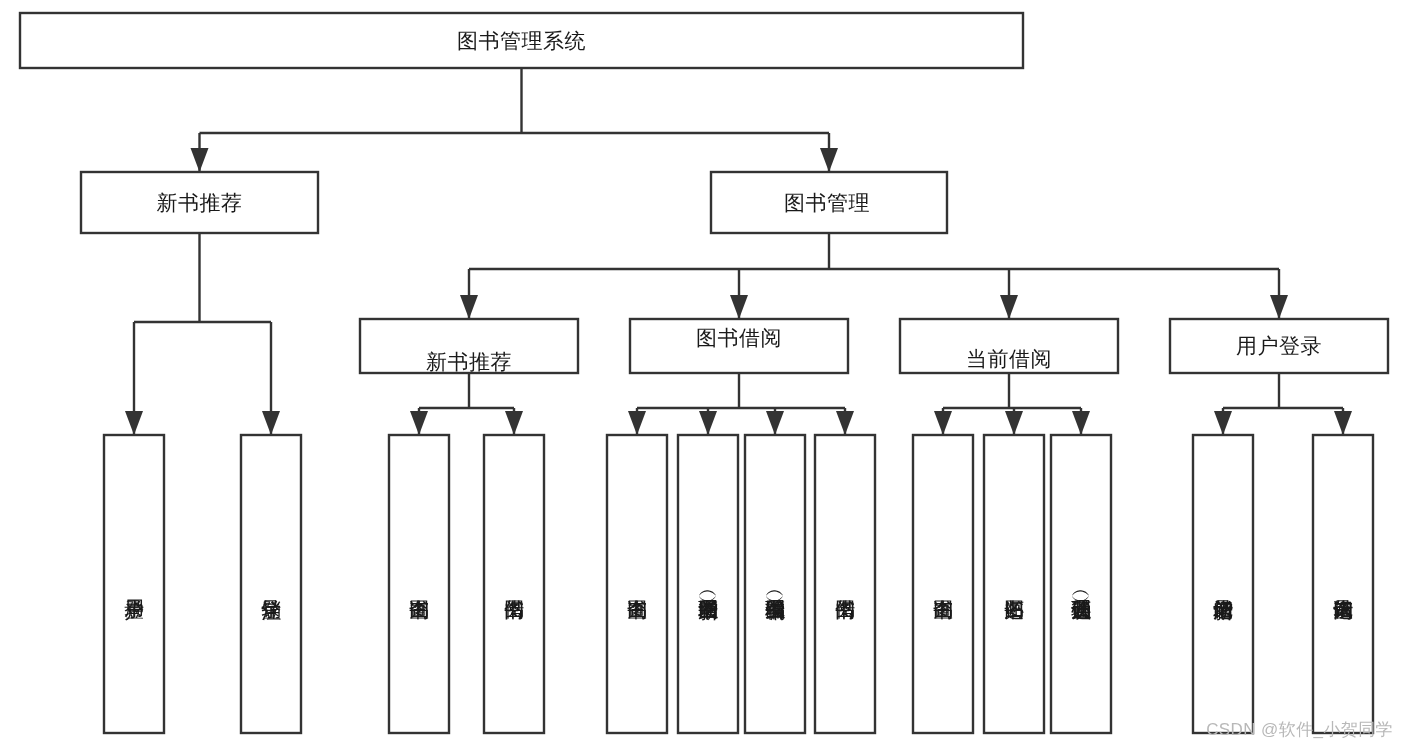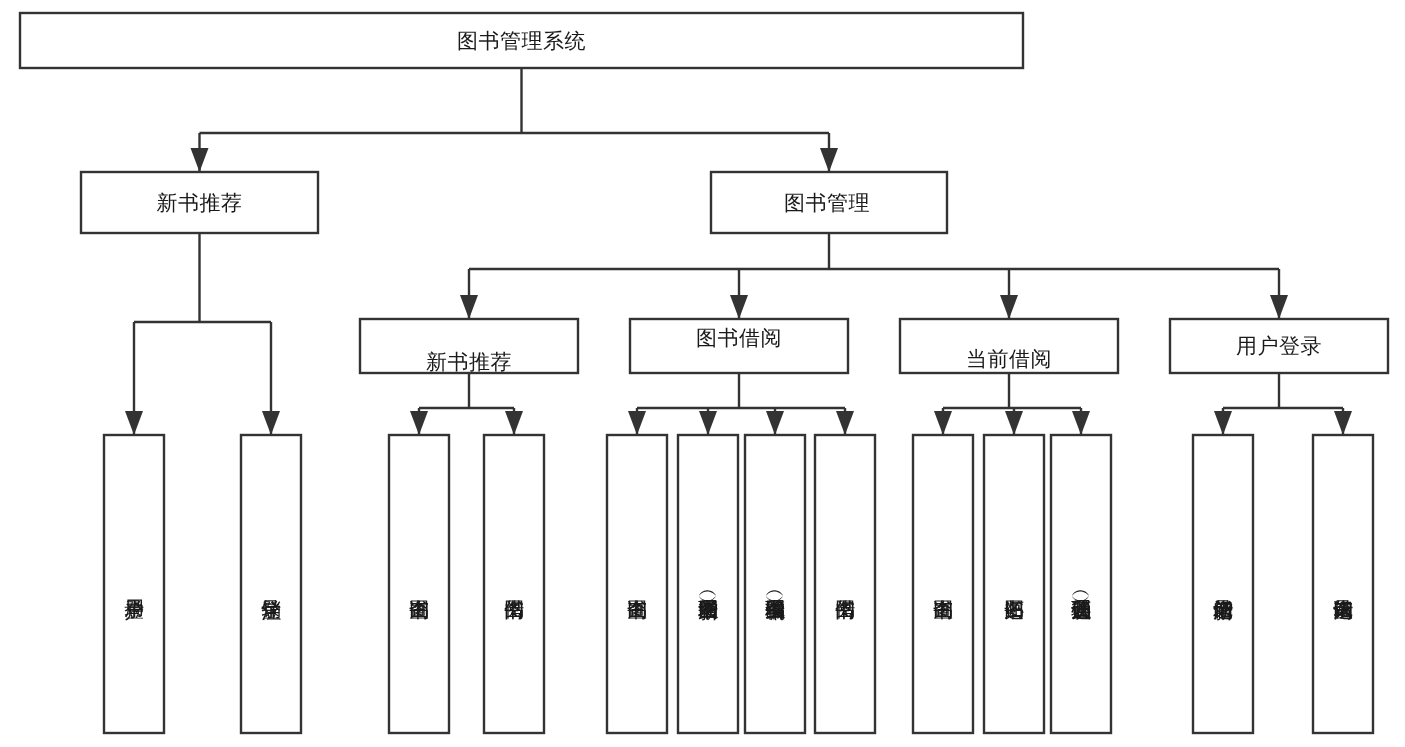--- a/index.html
+++ b/index.html
@@ -176,13 +176,14 @@
       <div class="node-label-v" style="left: 678px; top: 435px; width: 60px; height: 298px;">新增图书（管理员）</div>
       <div class="node-label-v" style="left: 745px; top: 435px; width: 60px; height: 298px;">编辑图书（管理员）</div>
       <div class="node-label-v" style="left: 815px; top: 435px; width: 60px; height: 298px;">借阅图书</div>
       <div class="node-label-v" style="left: 913px; top: 435px; width: 60px; height: 298px;">查询图书</div>
       <div class="node-label-v" style="left: 984px; top: 435px; width: 60px; height: 298px;">归还图书</div>
       <div class="node-label-v" style="left: 1051px; top: 435px; width: 60px; height: 298px;">确认归还（管理员）</div>
       <div class="node-label-v" style="left: 1193px; top: 435px; width: 60px; height: 298px;">新增借阅记录</div>
       <div class="node-label-v" style="left: 1313px; top: 435px; width: 60px; height: 298px;">查询借阅记录</div>
     </div>
 
+  <div class="watermark">CSDN @软件_小贺同学</div>
 </div>
 
 </body></html>

